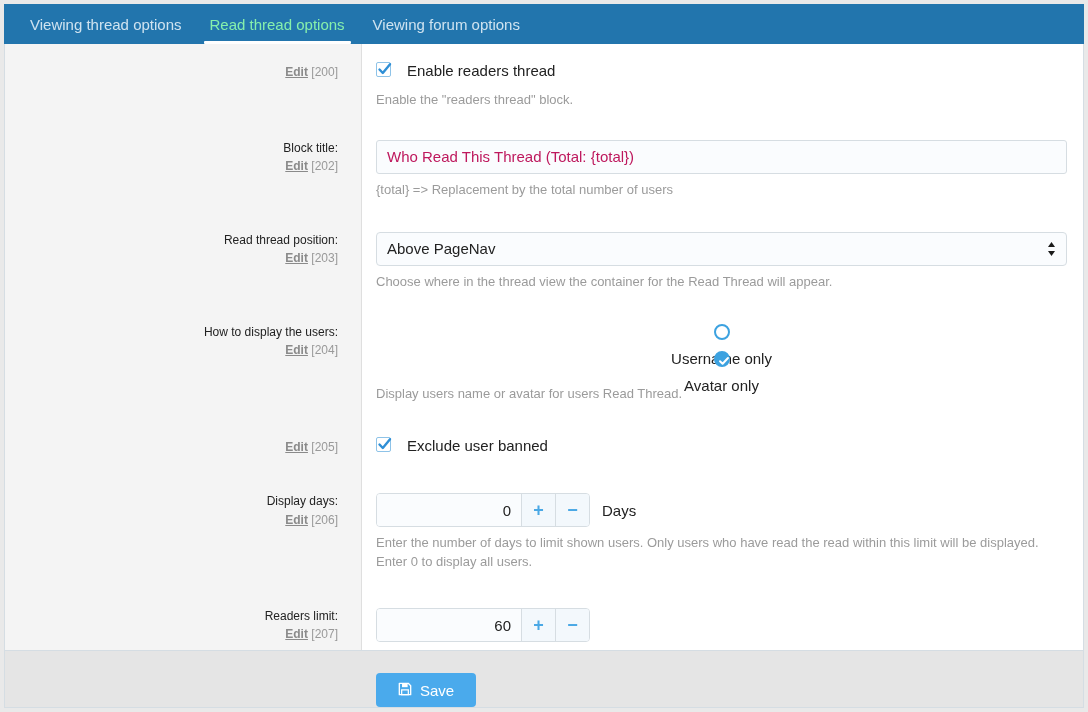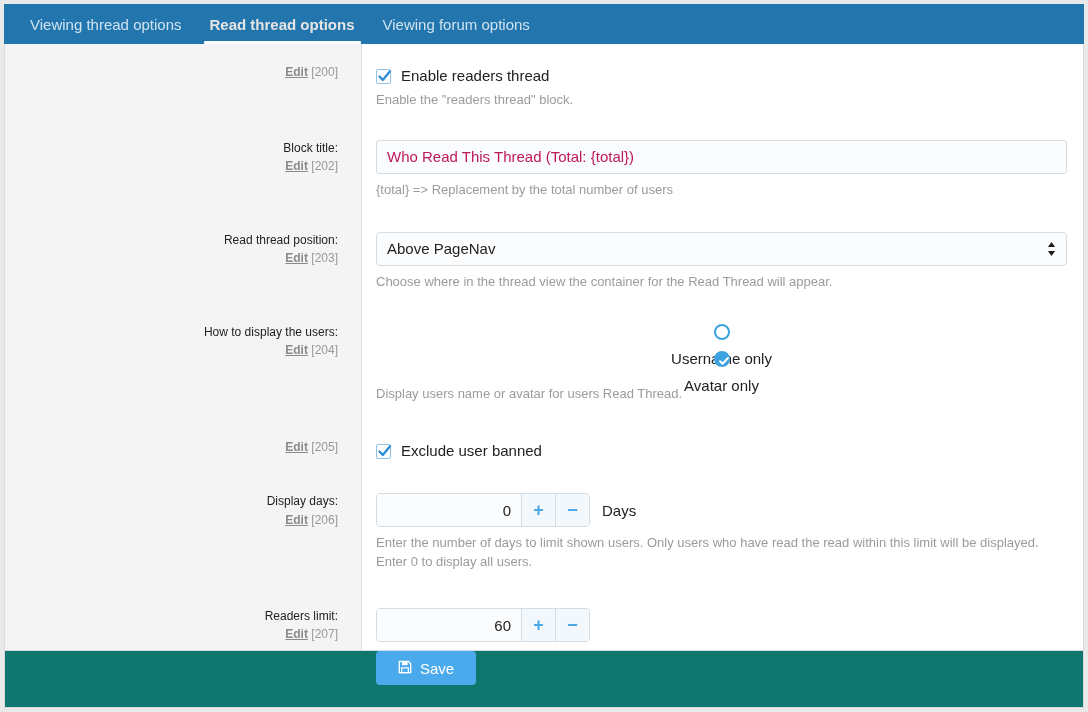--- a/index.html
+++ b/index.html
@@ -35,21 +35,21 @@
     align-items: center;
     color: #cfe3f0;
     font-size: 15px;
     line-height: 1;
     cursor: pointer;
     white-space: nowrap;
     background: transparent;
     border: none;
     font-family: inherit;
   }
-  .tab.active { color: #e5e5e5; font-weight: bold; }
+  .tab.active { color: #86efac; }
   .tab.active::after {
     content: "";
     position: absolute;
     left: 8px; right: 8px; bottom: 0;
     height: 3px;
     background: #ffffff;
     border-radius: 1px;
   }
 
   
@@ -124,22 +124,22 @@
     font-size: 13px;
     color: #9b9b9b;
     line-height: 1.45;
     margin-top: 7px;
     max-width: 690px;
   }
 
   
   .check-line {
     display: flex;
-    align-items: flex-end;
-    gap: 10px;
+    align-items: flex-start;
+    gap: 16px;
     height: 22px;
   }
   .cbox {
     width: 15px; height: 15px;
     flex: 0 0 15px;
     border: 1px solid #8ec3e8;
     border-radius: 2px;
     background: #ffffff;
     position: relative;
     cursor: pointer;
@@ -252,24 +252,24 @@
     align-items: center;
     justify-content: center;
   }
   .stepper-row { display: flex; align-items: center; gap: 12px; }
   .unit { font-size: 15px; color: #222222; }
 
   
   .panel-footer {
     flex: 0 0 auto;
     height: 57px;
-    background: #0f766e;
+    background: #e5e5e5;
     border-top: 1px solid #d5dde3;
     display: flex;
-    align-items: flex-start;
+    align-items: flex-end;
     padding-left: 371px;
   }
   .save-btn {
     display: inline-flex;
     align-items: center;
     justify-content: center;
     gap: 8px;
     height: 34px;
     padding: 0 22px;
     background: #4aaaec;

